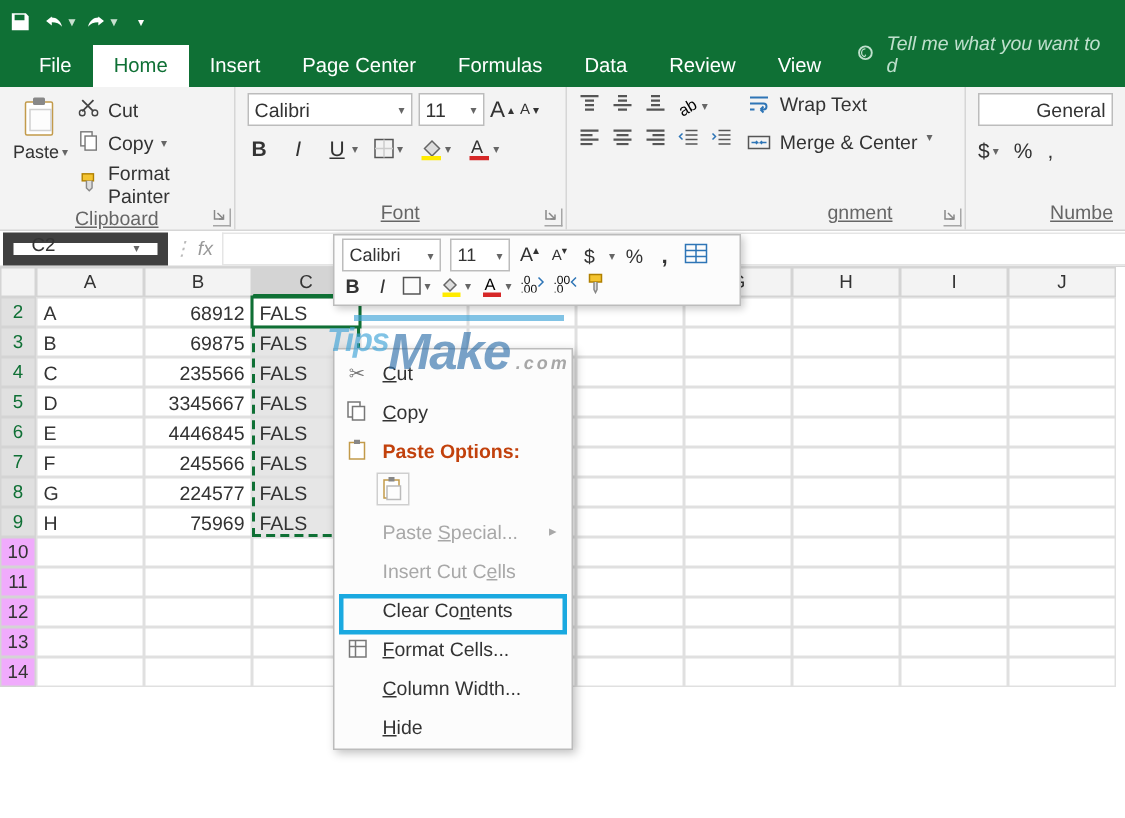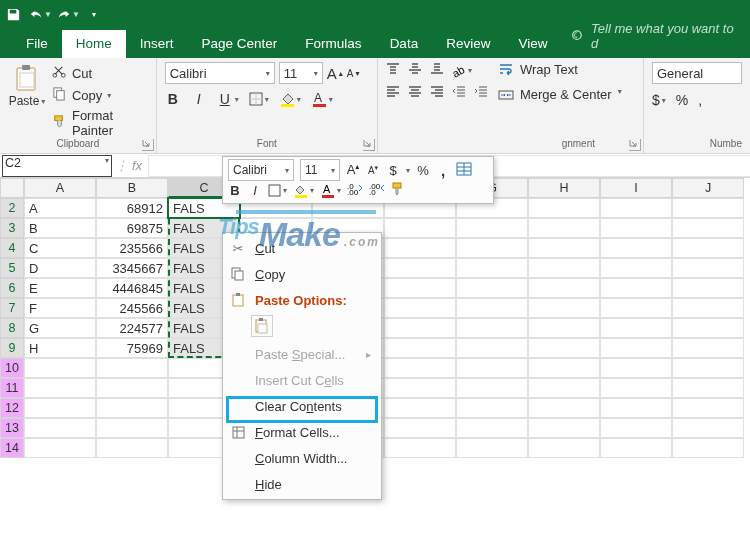--- a/index.html
+++ b/index.html
@@ -16,21 +16,21 @@
   
   .tabstrip { height: 30px; background: #0f7035; display: flex; align-items: flex-end; padding-left: 12px; color:#fff; font-size:13.5px; }
   .tabstrip .tab { padding: 6px 14px 7px; cursor: pointer; white-space:nowrap; }
   .tabstrip .tab.active { background: #fff; color: #0f7035; }
   .tabstrip .tell { display:flex; align-items:center; gap:6px; padding:6px 10px 7px; color:#bfe0cd; font-style: italic; font-size:13px; }
   .tabstrip .tell svg { fill:#bfe0cd; }
 
   
   .ribbon { height: 96px; background: #f3f3f3; border-bottom: 1px solid #d6d6d6; display: flex; position: relative; }
   .group { border-right: 1px solid #d6d6d6; padding: 4px 8px 2px; display:flex; flex-direction: column; position:relative; }
-  .group .glabel { text-align:center; font-size:10px; color:#666; margin-top:auto; padding-bottom:2px;}
+  .group .glabel { text-align:center; font-size:13px; color:#666; margin-top:auto; padding-bottom:2px;text-decoration:underline;}
   .group .dialog-launcher { position:absolute; right:2px; bottom:2px; width:12px; height:12px; border:1px solid #a6a6a6; border-left:none; border-top:none;  }
   .group .dialog-launcher::after { content:""; position:absolute; right:-1px; bottom:-1px; width:4px; height:4px; border-right:1px solid #666; border-bottom:1px solid #666; transform:rotate(-45deg) translate(1px,1px); display:none;}
   .dialog-launcher svg{position:absolute;top:-2px;left:-2px;}
 
   
   .clip-row { display:flex; gap:6px;}
   .paste-big { display:flex; flex-direction:column; align-items:center; width:42px; gap:2px; padding-top:2px;}
   .paste-big .clip-ico { width:26px; height:28px; }
   .paste-big .lbl {font-size:12px; color:#333; display:flex; align-items:center; gap:2px;}
   .clip-small { display:flex; flex-direction:column; gap:4px; padding-top:2px; }
@@ -53,27 +53,27 @@
   .with-dd{ display:flex; align-items:center; gap:2px;}
 
   
   .align-rows{display:flex; flex-direction:column; gap:6px;}
   .align-row{display:flex; align-items:center; gap:8px;}
   .wrap-merge{ display:flex; flex-direction:column; gap:6px; margin-left:10px;}
   .wm-row{ display:flex; gap:6px; font-size:13px;}
   .wm-row svg{width:16px;height:16px;}
 
   
-  .num-top .combo{ width:100px;}
+  .num-top .combo{ width:100px;justify-content:flex-end;}
   .num-bot{ display:flex; align-items:center; gap:10px; margin-top:8px;}
   .num-bot .nbtn{ font-size:14px;}
 
   
   .fxbar { height:24px; display:flex; align-items:center; border-bottom:1px solid #d6d6d6; background:#fff;}
-  .namebox { width:110px; height:22px; border:1px solid #404040; margin:0 2px 0 2px; display:flex; align-items:flex-start; padding:0 2px; font-size:12.5px; position:relative;}
+  .namebox { width:110px; height:22px; border:7px solid #404040; margin:0 2px 0 2px; display:flex; align-items:flex-end; padding:0 12px; font-size:12.5px; position:relative;}
   .namebox .carr{ margin-left:auto; font-size:8px; color:#666;}
   .fx-sep{ width:34px; display:flex; align-items:center; justify-content:flex-end; gap:4px; padding-right:6px; color:#999; font-size:13px; font-style:italic;}
   .fx-input{ flex:1; height:22px; border:1px solid #e5e5e5; border-right:none; padding:0 6px; font-size:13px;}
 
   
   .grid { position:relative; display:grid; grid-template-columns: 24px repeat(10, 72px); grid-auto-rows: 20px; border-collapse:collapse; }
   .corner{ background:#f3f3f3; border:1px solid #d4d4d4;}
   .colhdr{ background:#f3f3f3; border:1px solid #d4d4d4; text-align:center; font-size:12.5px; color:#333; display:flex; align-items:center; justify-content:center;}
   .colhdr.sel{ background:#d4d4d4; border-bottom:2px solid #0f7035;}
   .rowhdr{ background:#f0abfc; border:1px solid #d4d4d4; text-align:center; font-size:12.5px; display:flex; align-items:center; justify-content:center;}

